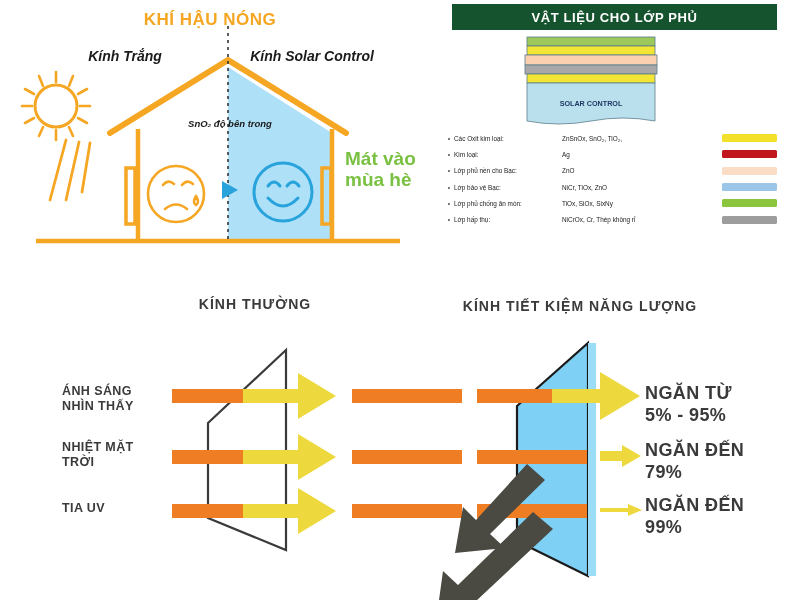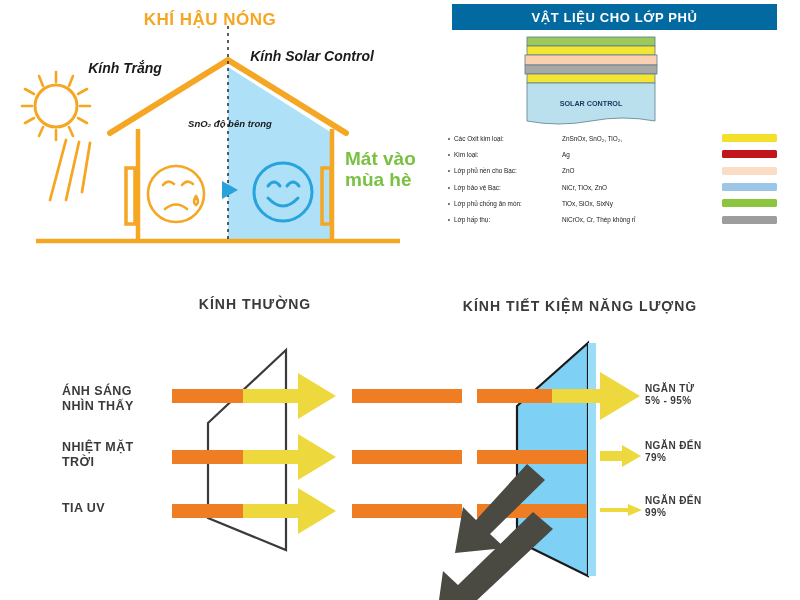--- a/index.html
+++ b/index.html
@@ -12,41 +12,41 @@
   .abs{position:absolute;}
 
   
   #house-panel{left:0;top:0;width:430px;height:270px;}
   #hot-climate-title{
     left:0;top:10px;width:420px;text-align:center;
     color:#F5A623;font-weight:bold;font-size:17px;letter-spacing:.5px;
   }
   #label-clear-glass{
     left:40px;top:48px;width:170px;text-align:center;
-    font-style:italic;font-weight:bold;font-size:14px;color:#1b1b1b;margin-top:12px;
+    font-style:italic;font-weight:bold;font-size:14px;color:#1b1b1b;
   }
   #label-solar-glass{
     left:212px;top:48px;width:200px;text-align:center;
     font-style:italic;font-weight:bold;font-size:14px;color:#1b1b1b;
   }
   #label-inside-temp{
     left:150px;top:118px;width:160px;text-align:center;
     font-style:italic;font-weight:bold;font-size:9.5px;color:#1b1b1b;
   }
   #cool-summer-text{
     left:345px;top:148px;width:85px;
     color:#7AC143;font-weight:bold;font-size:19px;line-height:1.12;
   }
   .house-svg{left:0;top:0;}
 
   
   #coating-panel{left:430px;top:0;width:370px;height:270px;}
   #coating-banner{
     left:22px;top:4px;width:325px;height:26px;
-    background:#0369a1;color:#fff;font-weight:bold;font-size:13px;
+    background:#14532d;color:#fff;font-weight:bold;font-size:13px;
     letter-spacing:.6px;display:flex;align-items:center;justify-content:center;
   }
   #layer-stack{left:93px;top:36px;width:140px;height:92px;}
   .legend-table{left:14px;top:130px;width:345px;}
   .legend-row{display:flex;align-items:center;height:16.3px;font-size:6.4px;color:#1b1b1b;}
   .legend-bullet{width:10px;text-align:center;color:#555;font-size:7px;flex:0 0 10px;}
   .legend-name{flex:0 0 108px;white-space:nowrap;}
   .legend-formula{flex:0 0 160px;white-space:nowrap;}
   .legend-swatch{width:55px;height:8px;border-radius:1.5px;}
 
@@ -58,21 +58,21 @@
   }
   #title-energy-glass{
     left:430px;top:10px;width:300px;text-align:center;
     font-weight:bold;font-size:14px;letter-spacing:1px;color:#3a3a3a;
   }
   .ray-label{
     left:62px;width:120px;font-weight:bold;font-size:12.5px;
     letter-spacing:.4px;color:#3a3a3a;line-height:1.16;
   }
   .result-label{
-    left:645px;width:135px;font-weight:bold;font-size:10px;
+    left:645px;width:135px;font-weight:bold;font-size:18px;
     letter-spacing:.4px;color:#3a3a3a;line-height:1.2;
   }
 </style>
 </head>
 <body>
 
 <div class="stage">
 
   <div class="abs" id="house-panel">
 

